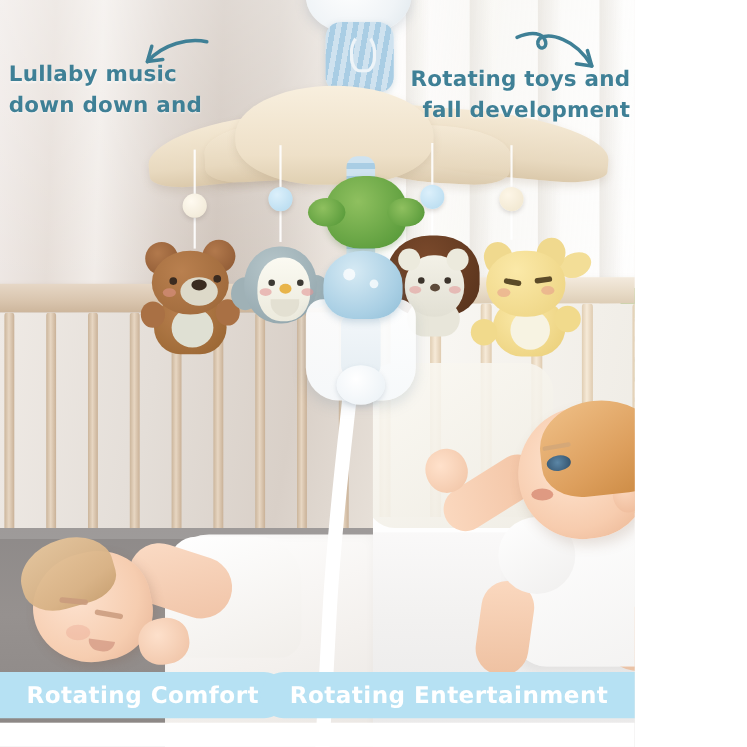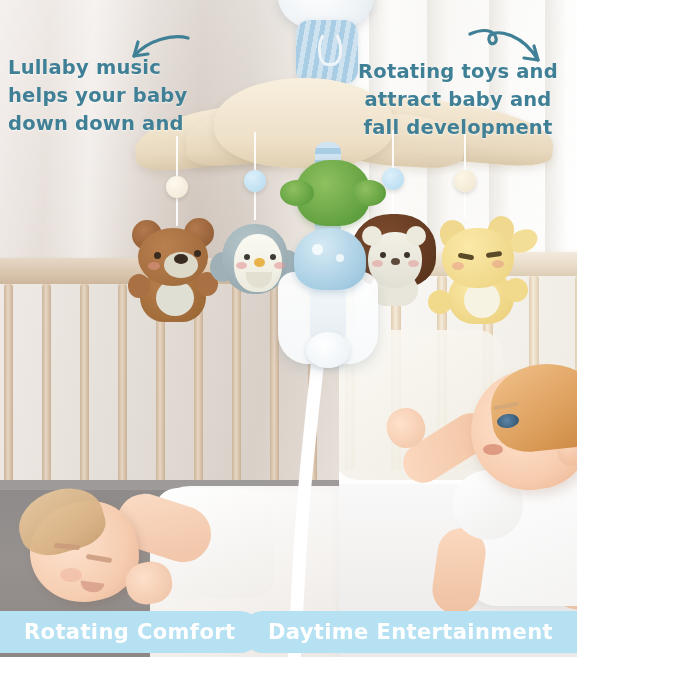--- a/index.html
+++ b/index.html
@@ -223,21 +223,21 @@
   .fox .belly{position:absolute;left:30px;top:66px;width:36px;height:36px;border-radius:50%;background:#f7f3e2;}
   .fox .paw{position:absolute;width:24px;height:24px;border-radius:50%;background:#f1da8c;}
   .fox .paw.l{left:-6px;top:74px;} .fox .paw.r{left:70px;top:62px;}
   .fox .tail{position:absolute;left:74px;top:14px;width:30px;height:22px;border-radius:50%;background:#f3de97;transform:rotate(-24deg);}
 
   
   .calloutL,.calloutR{position:absolute;color:#3f8096;
     font-family:"DejaVu Sans",sans-serif;font-weight:700;font-size:19.5px;line-height:28px;
     letter-spacing:.2px;text-shadow:0 1px 2px rgba(255,255,255,.6);}
   .calloutL{left:8px;top:54px;width:212px;text-align:left;}
-  .calloutR{right:4px;top:58px;width:230px;text-align:center;}
+  .calloutR{right:4px;top:58px;width:230px;text-align:right;}
 
   .arrow{position:absolute;}
 
   
   .badge{position:absolute;height:42px;display:flex;align-items:center;background:#b6e1f3;}
   .badge span{color:#fff;font-family:"DejaVu Sans",sans-serif;font-weight:700;font-size:21px;
     letter-spacing:.4px;white-space:nowrap;}
   .badge-left{left:-30px;bottom:26px;border-radius:0 21px 21px 0;padding:0 26px 0 54px;}
   .badge-right{right:-30px;bottom:26px;border-radius:21px 0 0 21px;padding:0 54px 0 26px;}
 
@@ -430,37 +430,35 @@
   </div>
 
   <div class="arrow" style="left:118px;top:28px;">
     <svg width="76" height="48" viewBox="0 0 76 48">
       <path d="M70 10 C54 6, 30 12, 16 28" stroke="#3f8096" stroke-width="3.2" fill="none" stroke-linecap="round"></path>
       <path d="M16 28 L30 26 M16 28 L20 14" stroke="#3f8096" stroke-width="3.2" fill="none" stroke-linecap="round"></path>
     </svg>
   </div>
   <div class="calloutL">
     <div>Lullaby music</div>
-    <div>helps your baby</div>
     <div>down down and</div>
   </div>
 
   <div class="arrow" style="left:468px;top:22px;">
     <svg width="92" height="56" viewBox="0 0 92 56">
       <path d="M2 12 C16 6, 26 8, 28 16 C29.5 22, 22 24, 21 18 C20 11, 30 8, 44 14 C56 19, 64 28, 70 38" stroke="#3f8096" stroke-width="3.2" fill="none" stroke-linecap="round"></path>
       <path d="M70 38 L56 36 M70 38 L66 24" stroke="#3f8096" stroke-width="3.2" fill="none" stroke-linecap="round"></path>
     </svg>
   </div>
   <div class="calloutR">
     <div>Rotating toys and</div>
-    <div>attract baby and</div>
     <div>fall development</div>
   </div>
 
   <div class="badge badge-left">
     <span>Rotating Comfort</span>
   </div>
   <div class="badge badge-right">
-    <span>Daytime Entertainment</span>
+    <span>Rotating Entertainment</span>
   </div>
 
   <div class="whitebar"></div>
 </div>
 
 </body></html>

